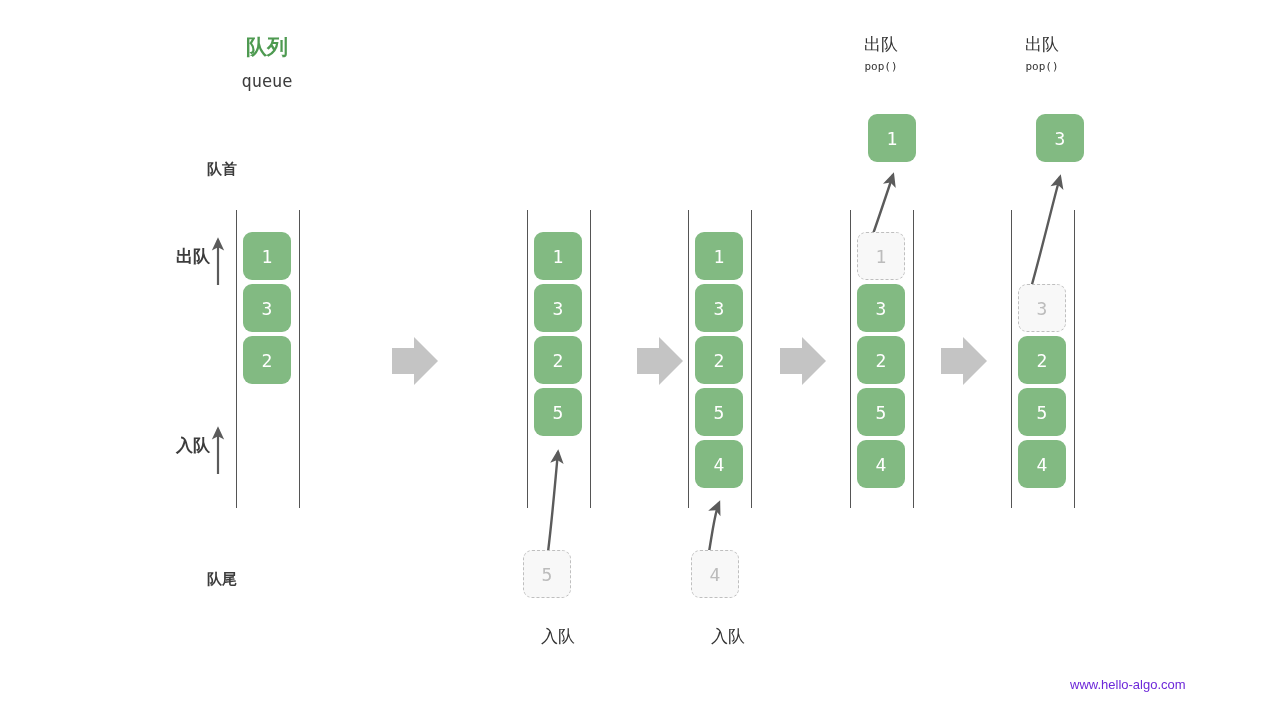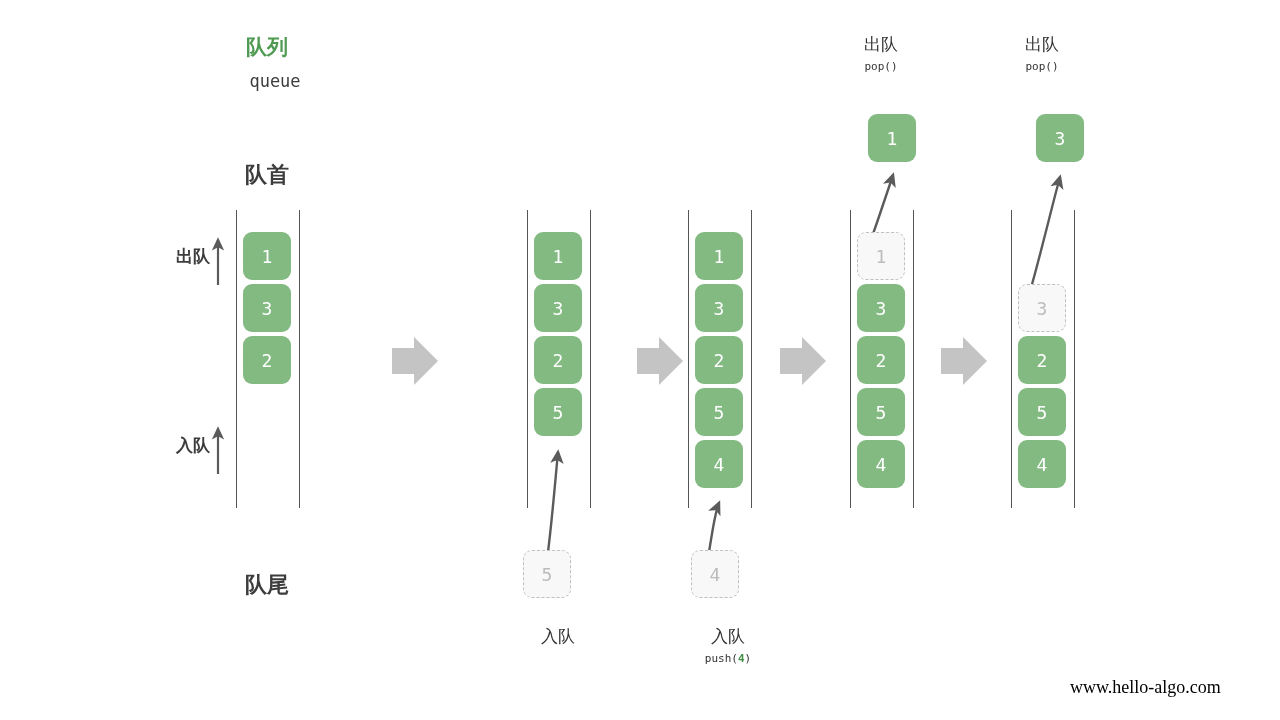--- a/index.html
+++ b/index.html
@@ -31,24 +31,23 @@
     white-space: nowrap;
   }
   .title-en {
     font-family: "DejaVu Sans Mono", "Liberation Mono", monospace;
     font-size: 17px;
     color: #3C3C3C;
     text-align: center;
     white-space: nowrap;
   }
   .end-label {
-    font-size: 22px;
+    font-size: 15px;
     font-weight: bold;
     color: #3C3C3C;
-    text-align: center;
     white-space: nowrap;
   }
   .dir-label {
     font-size: 17px;
     font-weight: bold;
     color: #3C3C3C;
     white-space: nowrap;
     text-align: right;
   }
 
@@ -96,41 +95,41 @@
   }
   .box.ghost {
     background: #F8F8F8;
     border: 1.6px dashed #BFBFBF;
     color: #BCBCBC;
   }
 
   
   .watermark {
     position: absolute;
-    font-family: Liberation Serif, serif;
-    font-size: 18px;
-    color: #000000;
+    font-family: Liberation Sans, sans-serif;
+    font-size: 13px;
+    color: #6d28d9;
     white-space: nowrap;
   }
 
   svg.overlay {
     position: absolute;
     left: 0; top: 0;
     width: 1280px;
     height: 720px;
     pointer-events: none;
   }
 </style>
 </head>
 <body>
 
 <div id="stage">
 
   <div class="abs title-cn" style="left:207px; top:33px; width:120px;">队列</div>
-  <div class="abs title-en" style="left:215px; top:71px; width:120px;">queue</div>
+  <div class="abs title-en" style="left:207px; top:71px; width:120px;">queue</div>
   <div class="abs end-label" style="left:207px; top:160px; width:120px;">队首</div>
   <div class="abs end-label" style="left:207px; top:570px; width:120px;">队尾</div>
 
   <div class="abs dir-label" style="left:140px; top:245px; width:70px;">出队</div>
   <div class="abs dir-label" style="left:140px; top:434px; width:70px;">入队</div>
 
   <svg class="overlay" viewBox="0 0 1280 720">
     <defs>
       <marker id="thin-arrow" markerWidth="9" markerHeight="9" refX="5.2" refY="3.2" orient="auto" markerUnits="strokeWidth">
         <path d="M0.4,0.4 L6.4,3.2 L0.4,6.0 L1.9,3.2 Z" fill="#5B5B5B"></path>
@@ -199,21 +198,20 @@
     <div class="rail" style="left:688px; top:210px; height:298px;"></div>
     <div class="rail" style="left:751px; top:210px; height:298px;"></div>
     <div class="box" style="left:695px; top:232px;">1</div>
     <div class="box" style="left:695px; top:284px;">3</div>
     <div class="box" style="left:695px; top:336px;">2</div>
     <div class="box" style="left:695px; top:388px;">5</div>
     <div class="box" style="left:695px; top:440px;">4</div>
     <div class="box ghost" style="left:691px; top:550px;">4</div>
     <div class="abs op-caption" style="left:648px; top:622px; width:160px;">
       <span class="op-cn">入队</span>
-      <span class="op-code"><span>push(</span><span class="op-arg">4</span><span>)</span></span>
     </div>
   </div>
 
   <div class="abs">
     <div class="abs op-caption" style="left:801px; top:30px; width:160px;">
       <span class="op-cn">出队</span>
       <span class="op-code"><span>pop(</span><span class="op-arg"></span><span>)</span></span>
     </div>
     <div class="box" style="left:868px; top:114px;">1</div>
     <div class="rail" style="left:850px; top:210px; height:298px;"></div>

